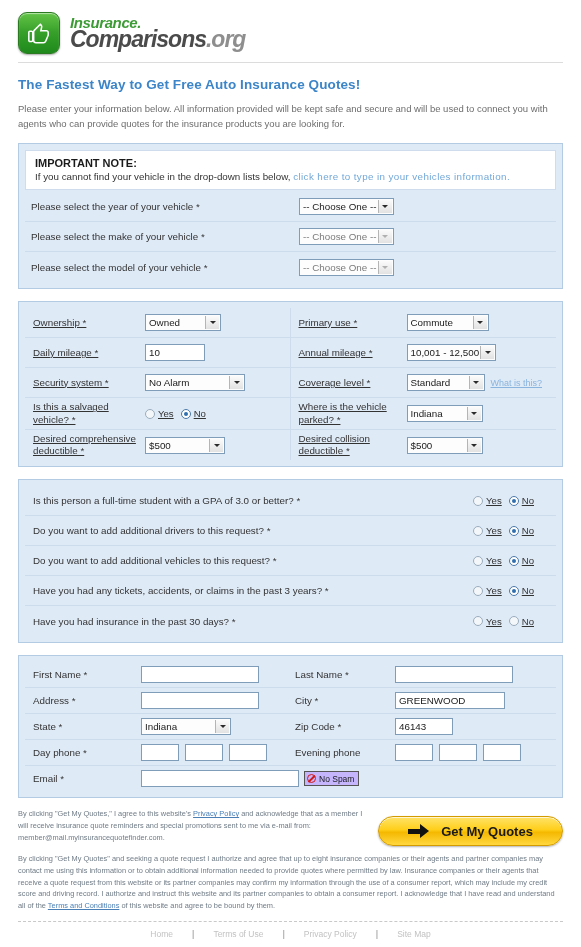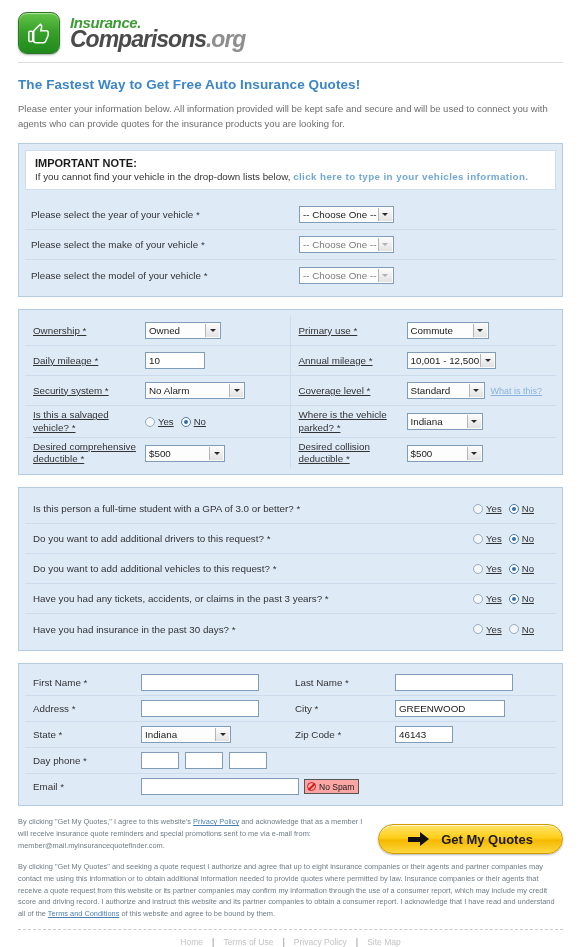--- a/index.html
+++ b/index.html
@@ -43,25 +43,25 @@
 
   
   .panel {
     margin: 12px 18px 0 18px;
     background: #dfeaf7;
     border: 1px solid #b3cce4;
     padding: 6px;
   }
   .note-box {
     background: #fff; border: 1px solid #cfdced;
-    padding: 6px 9px 7px 9px; margin-bottom: 10px;
+    padding: 6px 9px 7px 9px; margin-bottom: 2px;
   }
   .note-title { font-size: 11px; font-weight: bold; color: #1a1a1a; }
   .note-text { font-size: 9.8px; color: #333; margin-top: 2px; }
-  .note-text a { color: #72a8d8; text-decoration: none; letter-spacing: .4px; font-weight: bold; }
+  .note-text a { color: #72a8d8; text-decoration: none; letter-spacing: .4px; }
 
   .row {
     display: flex; align-items: center;
     min-height: 30px; padding: 3px 6px;
     border-bottom: 1px solid #cddcec;
   }
   .row:last-child { border-bottom: none; }
   .row .lbl { font-size: 9.8px; color: #333; }
 
   
@@ -134,21 +134,21 @@
   
   .prow { display:flex; align-items:center; padding: 4px 8px; border-bottom:1px solid #cddcec; }
   .prow:last-child { border-bottom:none; }
   .pcell { display:flex; align-items:center; }
   .pcell.c1 { width: 262px; }
   .pcell .lbl { width: 108px; font-size: 9.8px; color:#333; }
   .pcell.c2 .lbl { width: 100px; }
 
   .nospam {
     display:inline-flex; align-items:center; gap:3px;
-    border:1px solid #555; background:#fca5a5; height:15px;
+    border:1px solid #555; background:#c4b5fd; height:15px;
     padding: 0 4px 0 2px; margin-left: 5px;
     font-size: 8.5px; color:#1a1a1a;
   }
   .nospam .circ {
     width:9px;height:9px;border-radius:50%;border:1.6px solid #d01a1a;
     position:relative; display:inline-block;
   }
   .nospam .circ::after{
     content:""; position:absolute; left:-1px; top:2.6px;
     width:9px; height:1.6px; background:#d01a1a; transform:rotate(-45deg);
@@ -170,21 +170,21 @@
   }
   .arrow-right { display:flex; align-items:center; }
   .arrow-right .stem { width:12px; height:5px; background:#111; }
   .arrow-right .head {
     width:0;height:0;border-top:7px solid transparent;border-bottom:7px solid transparent;
     border-left:9px solid #111;
   }
 
   .foot-sep { border-top: 1px dashed #c9c9c9; margin: 8px 18px 0 18px; }
   .foot-nav {
-    display:flex; justify-content:center; align-items:center; gap:9px;
+    display:flex; justify-content:center; align-items:center; gap:19px;
     font-size: 8.5px; color:#c2c2c2; margin-top: 7px;
   }
   .foot-nav a { color:#c2c2c2; text-decoration:none; }
   .foot-nav .sep { color:#b0b0b0; font-weight:bold; }
 </style>
 </head>
 <body>
 
 <div class="page">
 
@@ -445,20 +445,26 @@
         <input class="txt t-zip" value="46143" style="">
       </div>
     </div>
     <div class="prow">
       <div class="pcell c1">
         <span class="lbl">Day phone *</span>
         <input class="txt t-phone" value="" style="">
         <input class="txt t-phone" value="" style="">
         <input class="txt t-phone" value="" style="">
       </div>
+      <div class="pcell c2">
+        <span class="lbl">Evening phone</span>
+        <input class="txt t-phone" value="" style="">
+        <input class="txt t-phone" value="" style="">
+        <input class="txt t-phone" value="" style="">
+      </div>
     </div>
     <div class="prow">
       <div class="pcell">
         <span class="lbl">Email *</span>
         <input class="txt t-email" value="" style="">
         <span class="nospam">
           <span class="circ"></span>
           <span>No Spam</span>
         </span>
       </div>

